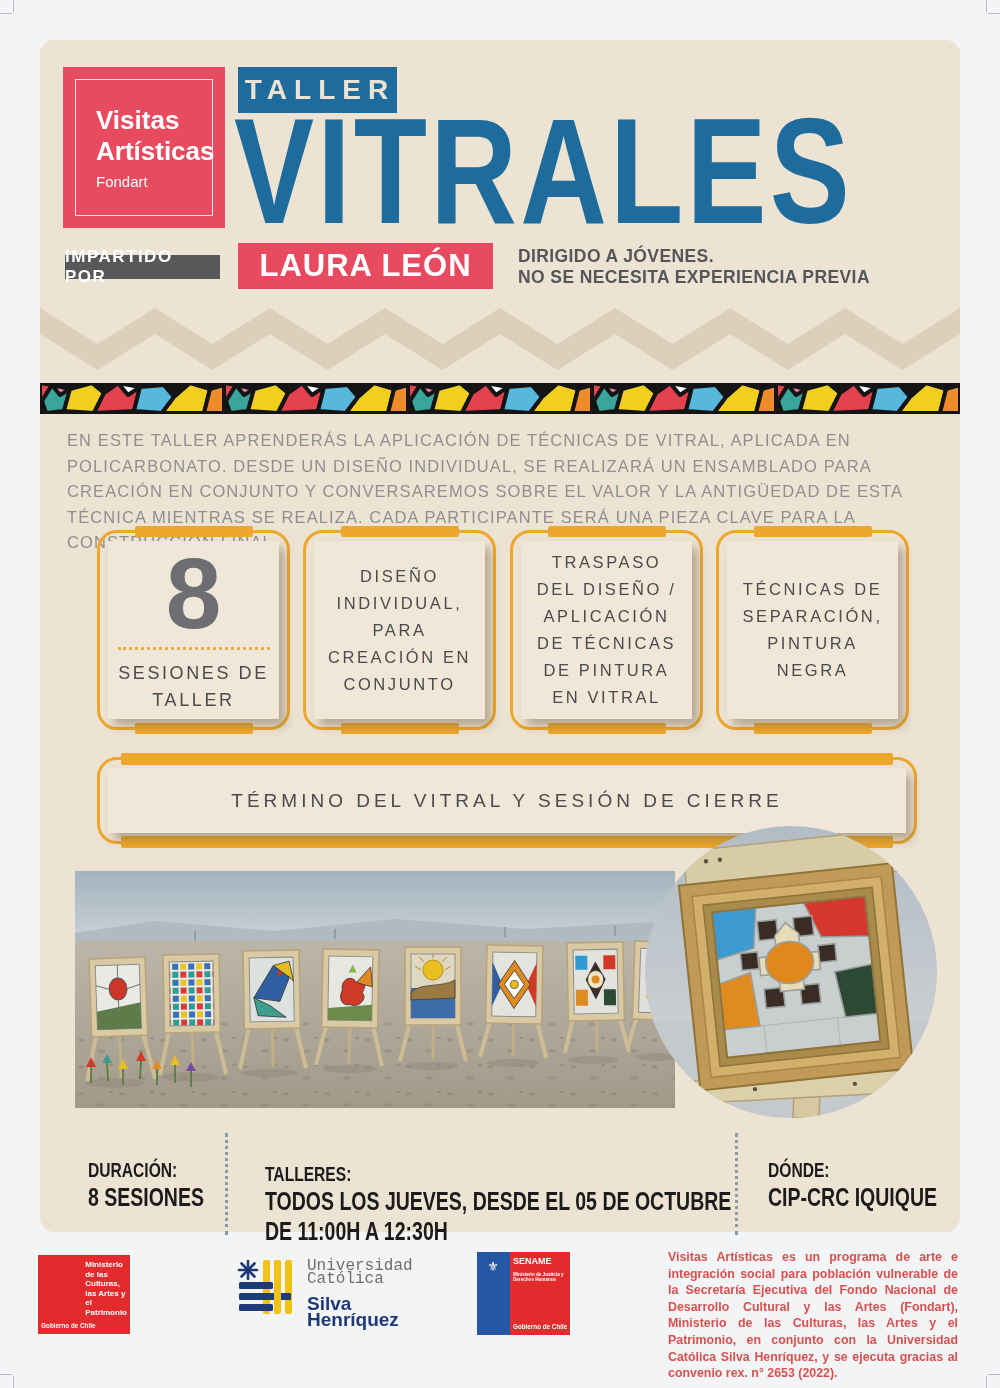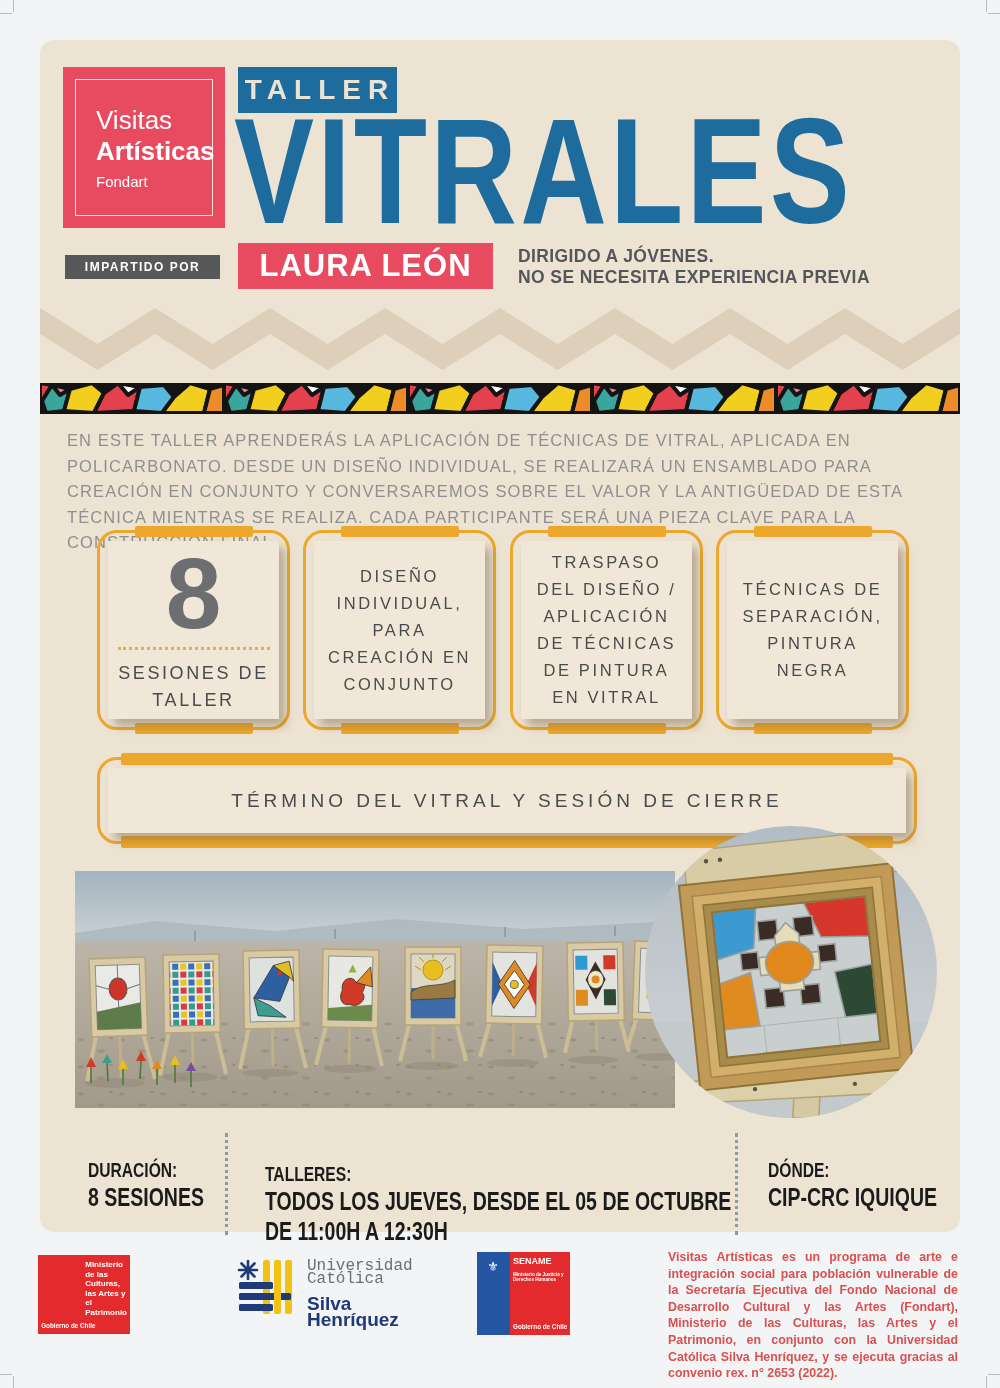--- a/index.html
+++ b/index.html
@@ -5,27 +5,27 @@
   html,body{margin:0;padding:0;}
   body{width:1000px;height:1388px;background:#f3f4f6;font-family:"Liberation Sans",sans-serif;position:relative;overflow:hidden;}
   .abs{position:absolute;}
   
   .crop{position:absolute;background:#b7bac0;}
   
   .poster{position:absolute;left:40px;top:40px;width:920px;height:1192px;background:#ede3d3;border-radius:14px;}
   
   .logo-box{position:absolute;left:63px;top:67px;width:162px;height:161px;background:#e84a5f;}
   .logo-inner{position:absolute;inset:12px;border:1.5px solid rgba(255,255,255,.85);display:flex;flex-direction:column;justify-content:center;padding-left:20px;color:#fff;}
-  .logo-l1{font-size:26px;font-weight:400;line-height:30px;}
+  .logo-l1{font-size:26px;font-weight:700;line-height:30px;}
   .logo-l2{font-size:26px;font-weight:700;line-height:32px;}
   .logo-l3{font-size:15px;font-weight:400;margin-top:6px;}
   
   .kicker{position:absolute;left:238px;top:67px;width:159px;height:46px;background:#1d6c9d;color:#ede3d3;font-weight:700;font-size:28px;letter-spacing:7px;display:flex;align-items:center;justify-content:center;padding-left:5px;box-sizing:border-box;}
   .title{position:absolute;left:234px;top:96px;font-size:150px;font-weight:700;color:#1d6c9d;line-height:1;white-space:nowrap;transform:scaleX(.8);transform-origin:left top;letter-spacing:4px;}
-  .impartido{position:absolute;left:65px;top:255px;width:155px;height:24px;background:#57585a;color:#fff;font-size:12px;font-weight:700;letter-spacing:1.5px;display:flex;align-items:center;justify-content:center;}
+  .impartido{position:absolute;left:65px;top:255px;width:155px;height:24px;background:#57585a;color:#fff;font-size:17px;font-weight:700;letter-spacing:1.5px;display:flex;align-items:center;justify-content:center;}
   .instructor{position:absolute;left:238px;top:243px;width:255px;height:46px;background:#e84a5f;color:#ffffff;font-size:31px;font-weight:700;letter-spacing:1px;display:flex;align-items:center;justify-content:center;}
   .audience{position:absolute;left:518px;top:246px;color:#55565a;font-weight:700;font-size:17.5px;line-height:21px;letter-spacing:.4px;}
   
   .intro{position:absolute;left:67px;top:428px;width:874px;color:#8f8f91;font-size:16.5px;line-height:25.5px;letter-spacing:1.1px;font-weight:400;}
   
   .card{position:absolute;border:3px solid #eca72c;border-radius:20px;box-sizing:border-box;}
   .card .bar{position:absolute;left:50%;transform:translateX(-50%);background:#eca72c;height:11px;border-radius:2px;}
   .card .bar.top{top:-7px;}
   .card .bar.bot{bottom:-7px;}
   .card-inner{position:absolute;inset:8px;background:#f0e7d8;box-shadow:6px 7px 9px rgba(105,86,55,.42);display:flex;flex-direction:column;align-items:center;justify-content:center;text-align:center;color:#4a4b4d;}

